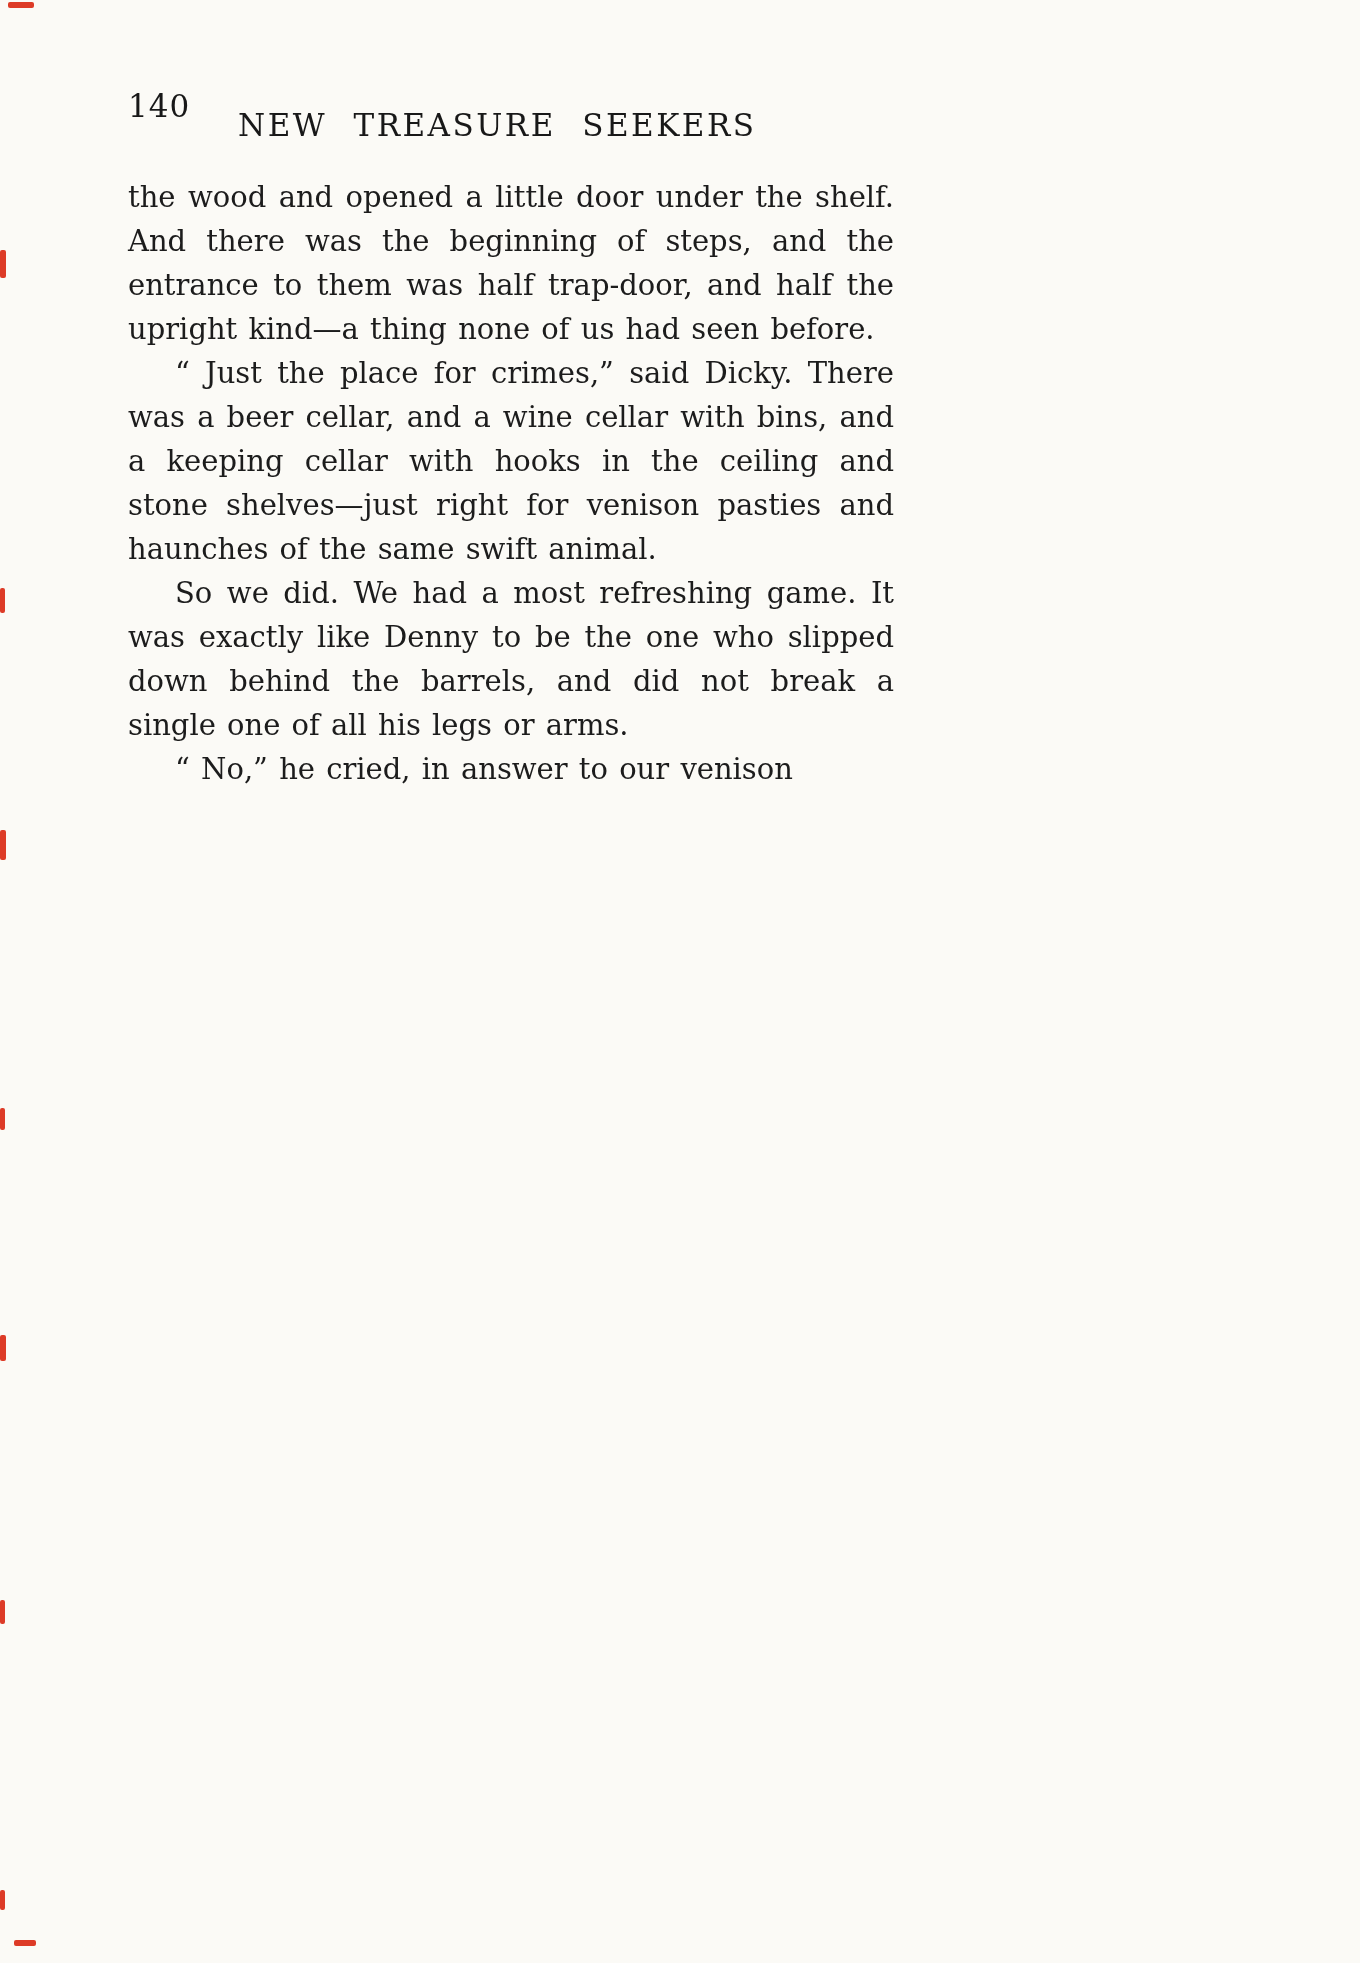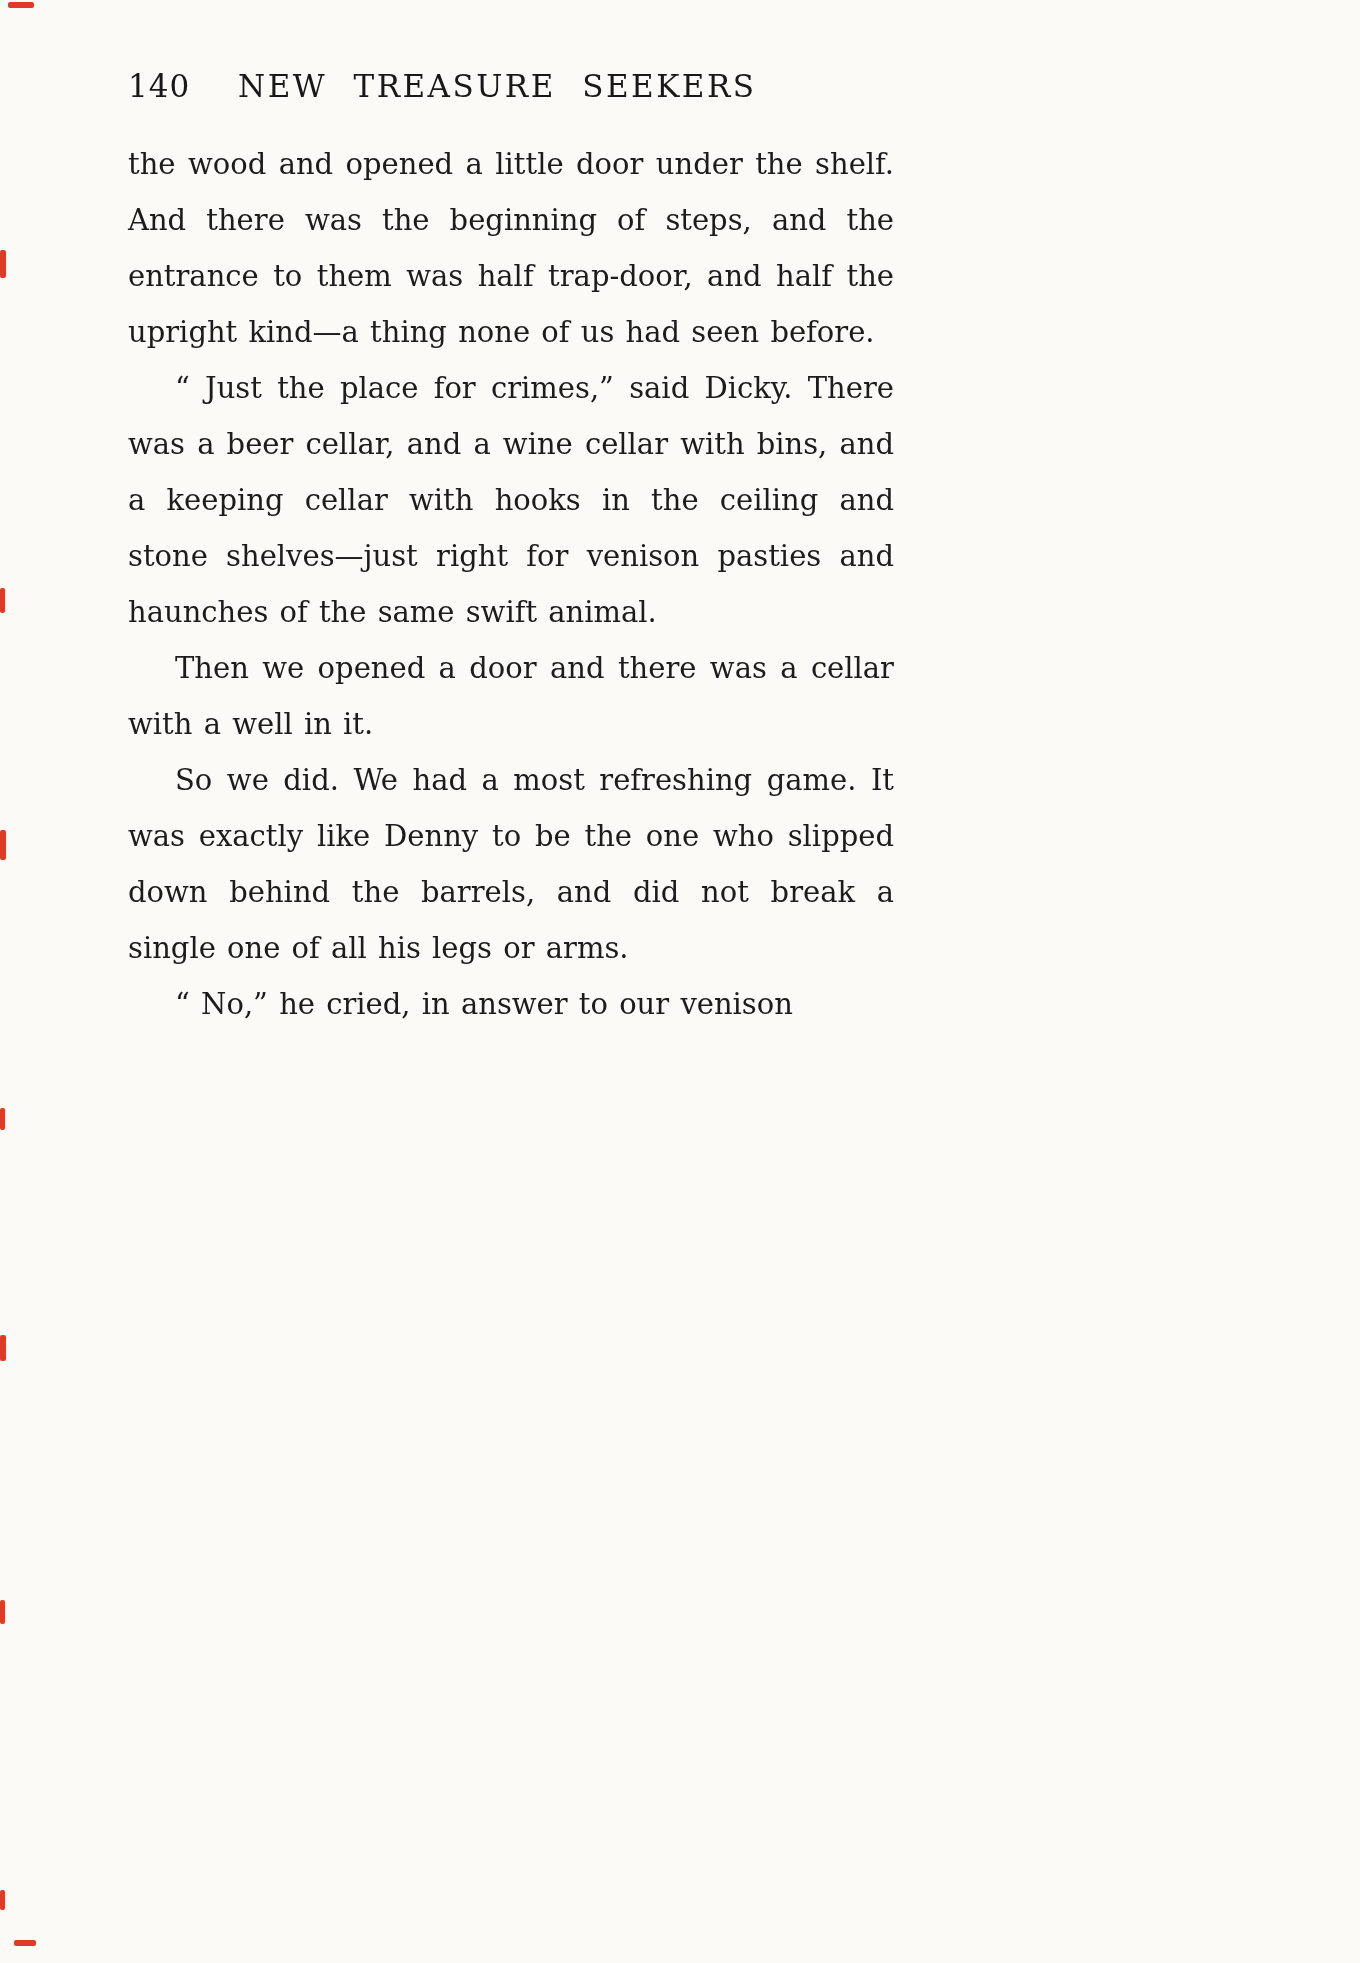--- a/index.html
+++ b/index.html
@@ -30,25 +30,26 @@
   }
   .folio {
     width: 110px;
     letter-spacing: 1px;
   }
   .head-title {
     flex: 1;
     letter-spacing: 2.5px;
     word-spacing: 14px;
     white-space: nowrap;
+    margin-top: 39px;
   }
   .text-block {
     margin-top: 32px;
     font-size: 29px;
-    line-height: 56px;
+    line-height: 44px;
     text-align: justify;
     word-spacing: 2px;
     color: #1c1c1c;
   }
   .text-block p {
     margin: 0;
     text-indent: 47px;
   }
   .text-block p.no-indent {
     text-indent: 0;
@@ -75,21 +76,20 @@
 <div class="page">
 
   <header class="running-head">
     <span class="folio">140</span>
     <span class="head-title">NEW TREASURE SEEKERS</span>
   </header>
 
   <main class="text-block">
     <p class="no-indent">the wood and opened a little door under the shelf. And there was the beginning of steps, and the entrance to them was half trap-door, and half the upright kind—a thing none of us had seen before.</p>
     <p>“ Just the place for crimes,” said Dicky. There was a beer cellar, and a wine cellar with bins, and a keeping cellar with hooks in the ceiling and stone shelves—just right for venison pasties and haunches of the same swift animal.</p>
-    <p>Then we opened a door and there was a cellar with a well in it.</p>
     <p>So we did. We had a most refreshing game. It was exactly like Denny to be the one who slipped down behind the barrels, and did not break a single one of all his legs or arms.</p>
     <p>“ No,” he cried, in answer to our venison</p>
   </main>
 
 </div>
 
 <div class="scan-mark m1"></div>
 <div class="scan-mark m2"></div>
 <div class="scan-mark m3"></div>
 <div class="scan-mark m4"></div>

